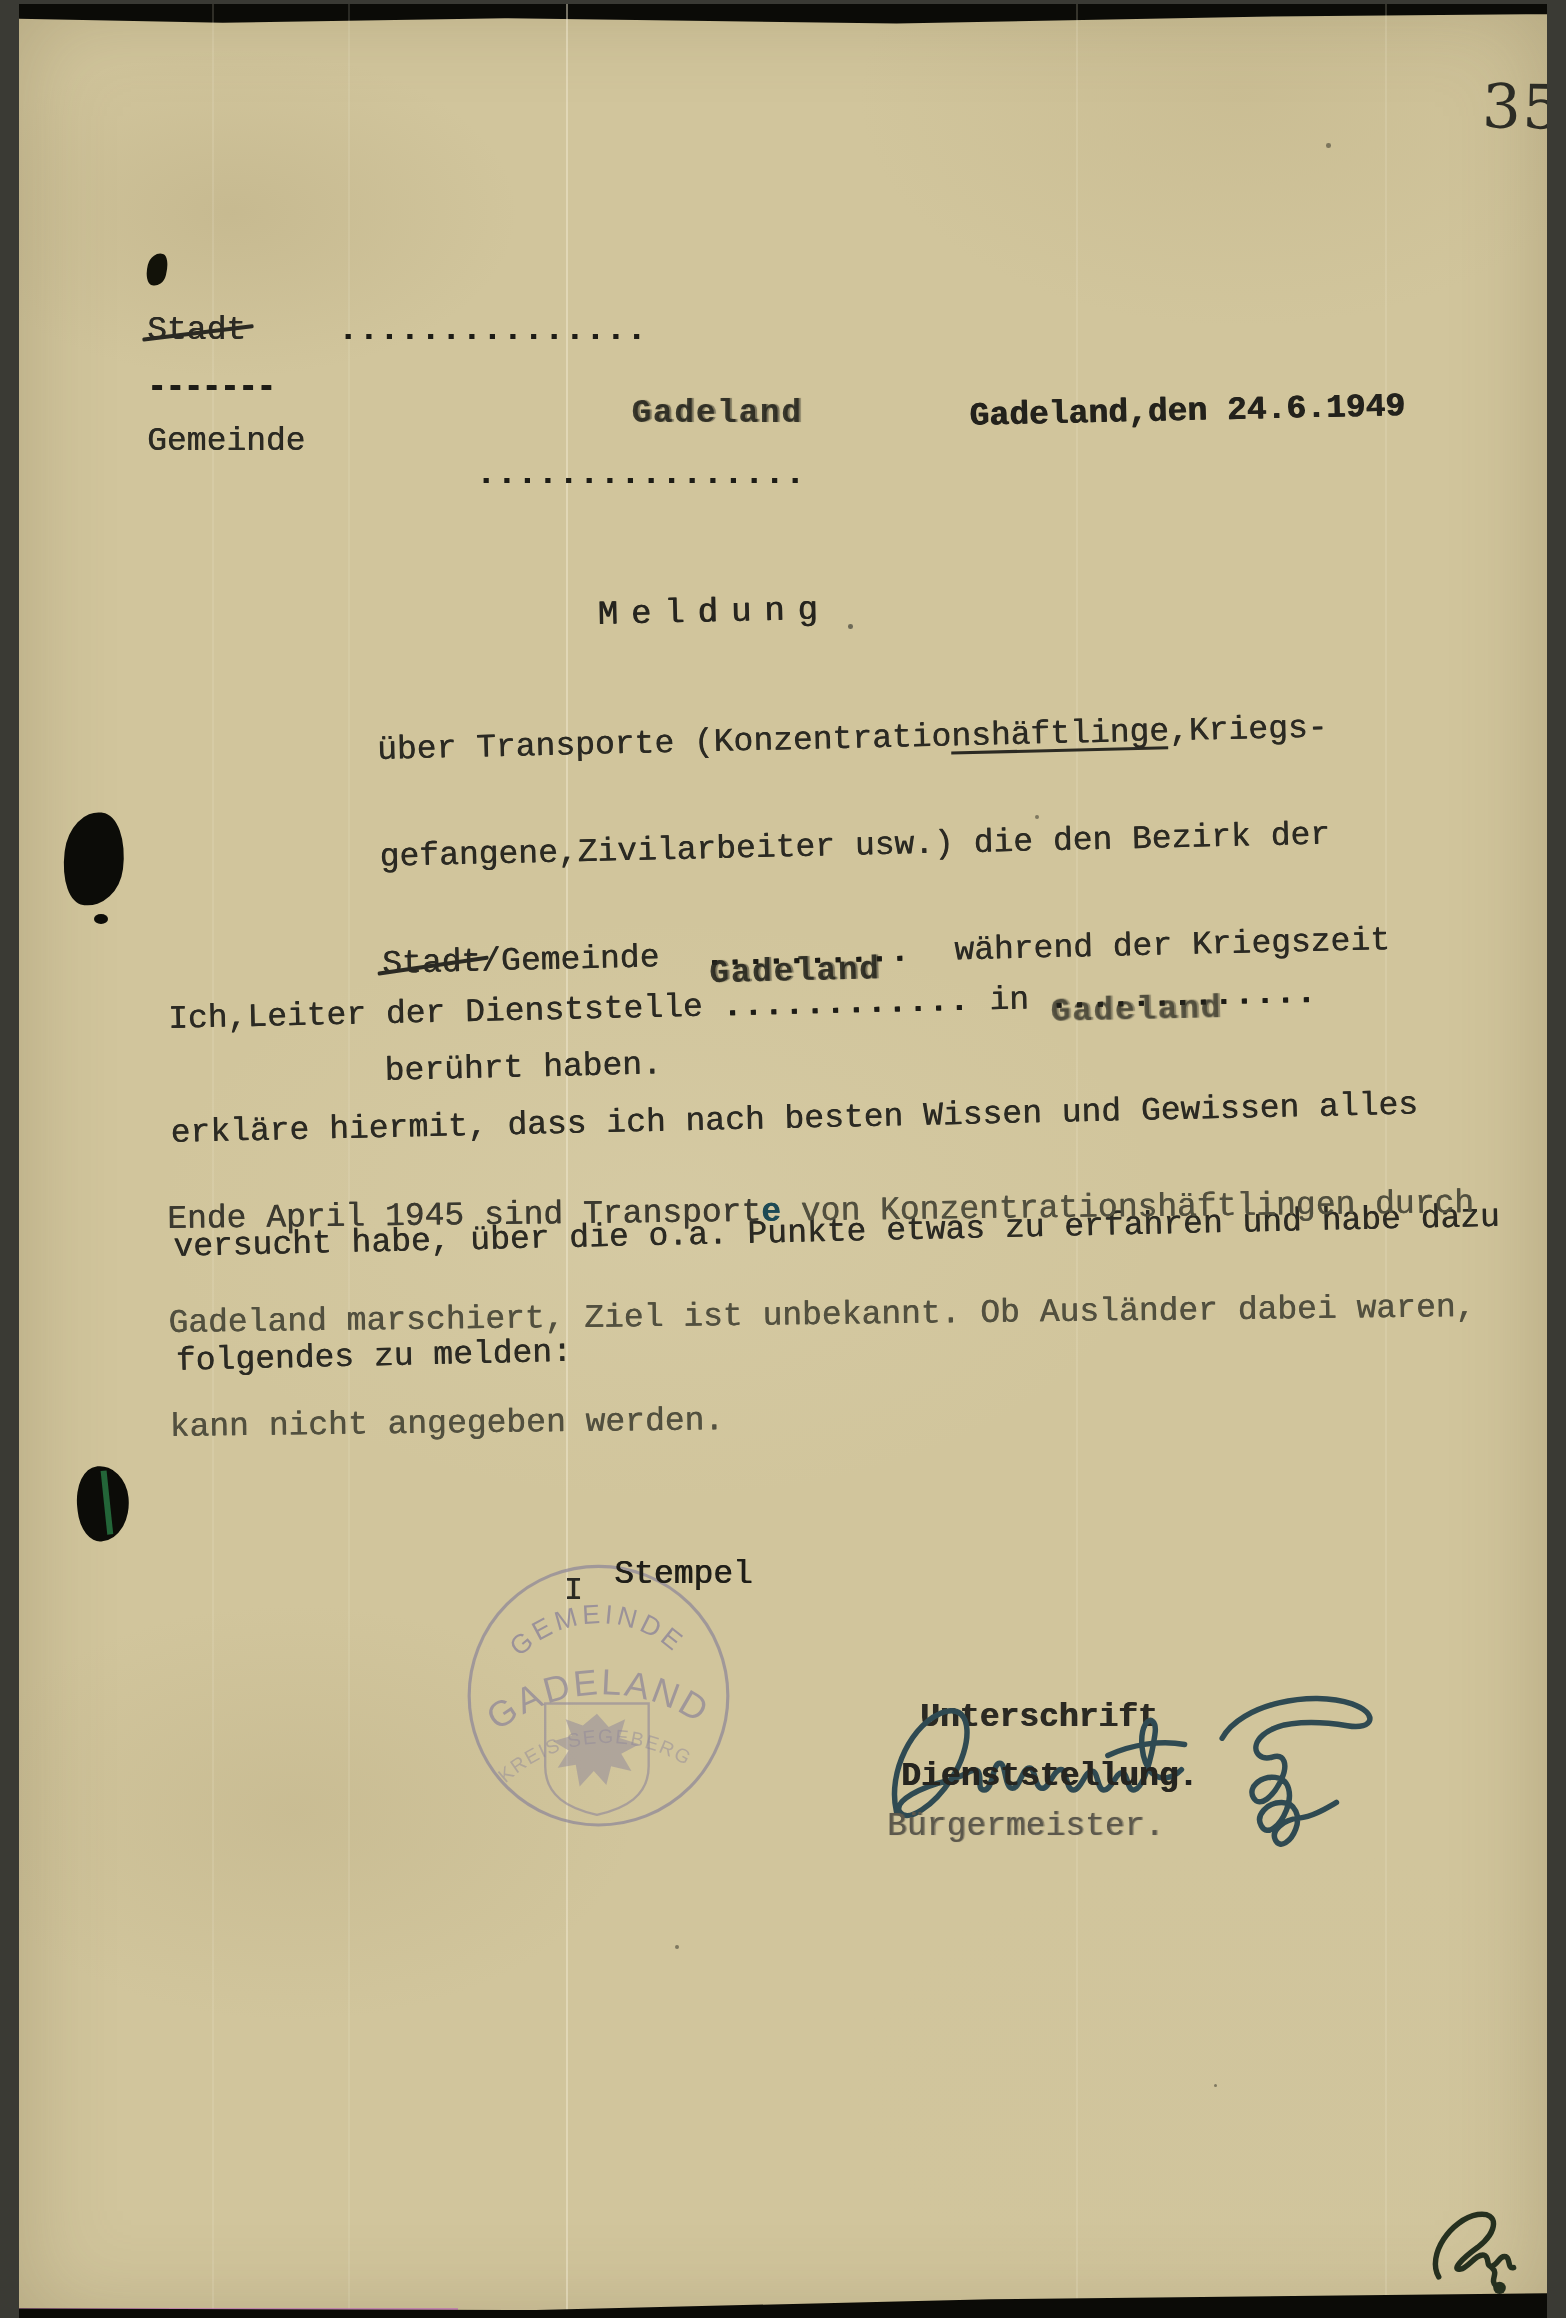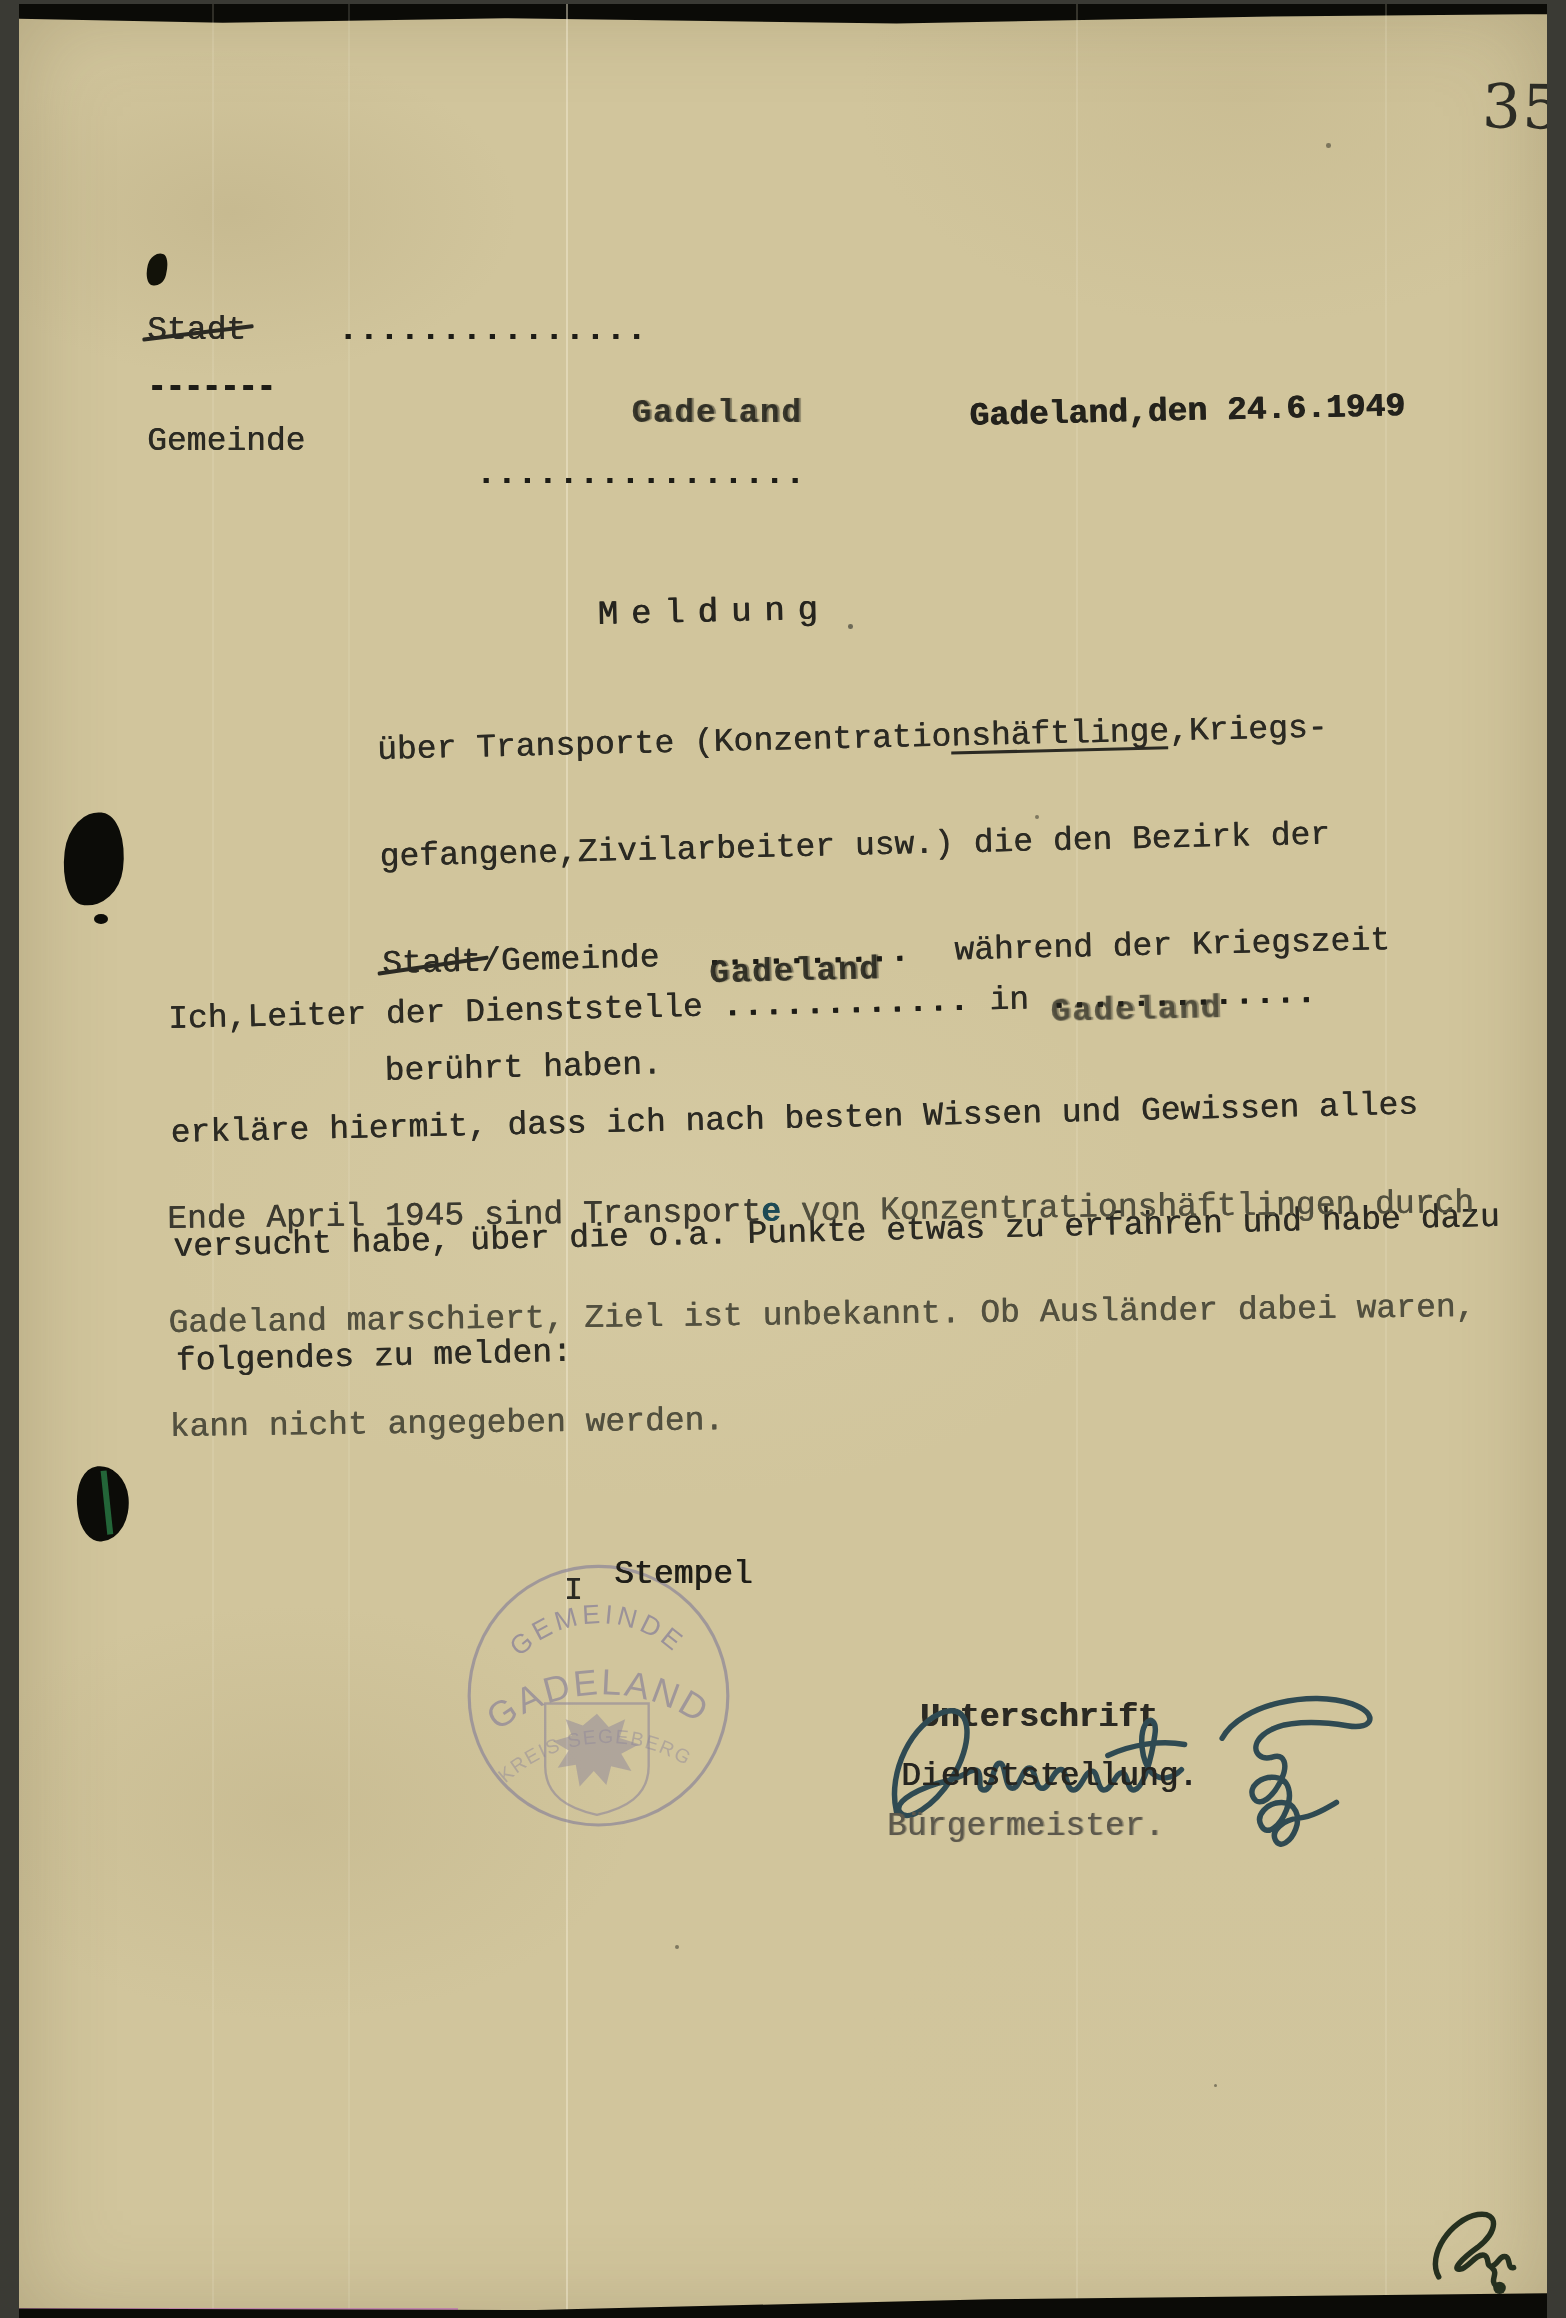--- a/index.html
+++ b/index.html
@@ -86,21 +86,21 @@
   .gap58{display:inline-block;width:45px;}
   .dotswrap{position:relative;display:inline-block;}
   .dw-intro .overtype{left:4.7px;top:17px;}
   .dw-decl .overtype{left:1.6px;top:12.5px;opacity:.8;filter:blur(0.3px);}
   .teal{color:#1d4a55;font-weight:bold;}
   .darker{color:#3c3a30;}
 
   .stamp-mark{left:545px;top:1571px;font-size:31px;}
   .stempel{left:595px;top:1554px;color:#1f1e18;text-shadow:0.8px 0 0 currentColor;}
   .unterschrift{left:901px;top:1697px;text-shadow:0.8px 0 0 currentColor;font-weight:bold;}
-  .dienststellung{left:882px;top:1756px;color:#262520;text-shadow:0.8px 0 0 currentColor;}
+  .dienststellung{left:882px;top:1756px;color:#262520;text-shadow:0.8px 0 0 currentColor;font-weight:bold;}
   .buergermeister{left:868px;top:1806px;color:var(--faint-ink);text-shadow:1.3px 0 0.8px rgba(92,88,76,.6);text-align:center;}
 
   .stamp-svg{left:429px;top:1549px;}
   .sig-svg{left:854px;top:1659px;}
   .paraph-svg{left:1401px;top:2201px;}
   svg text{font-family:"Liberation Sans","DejaVu Sans",sans-serif;}
 </style>
 </head>
 <body>
 

